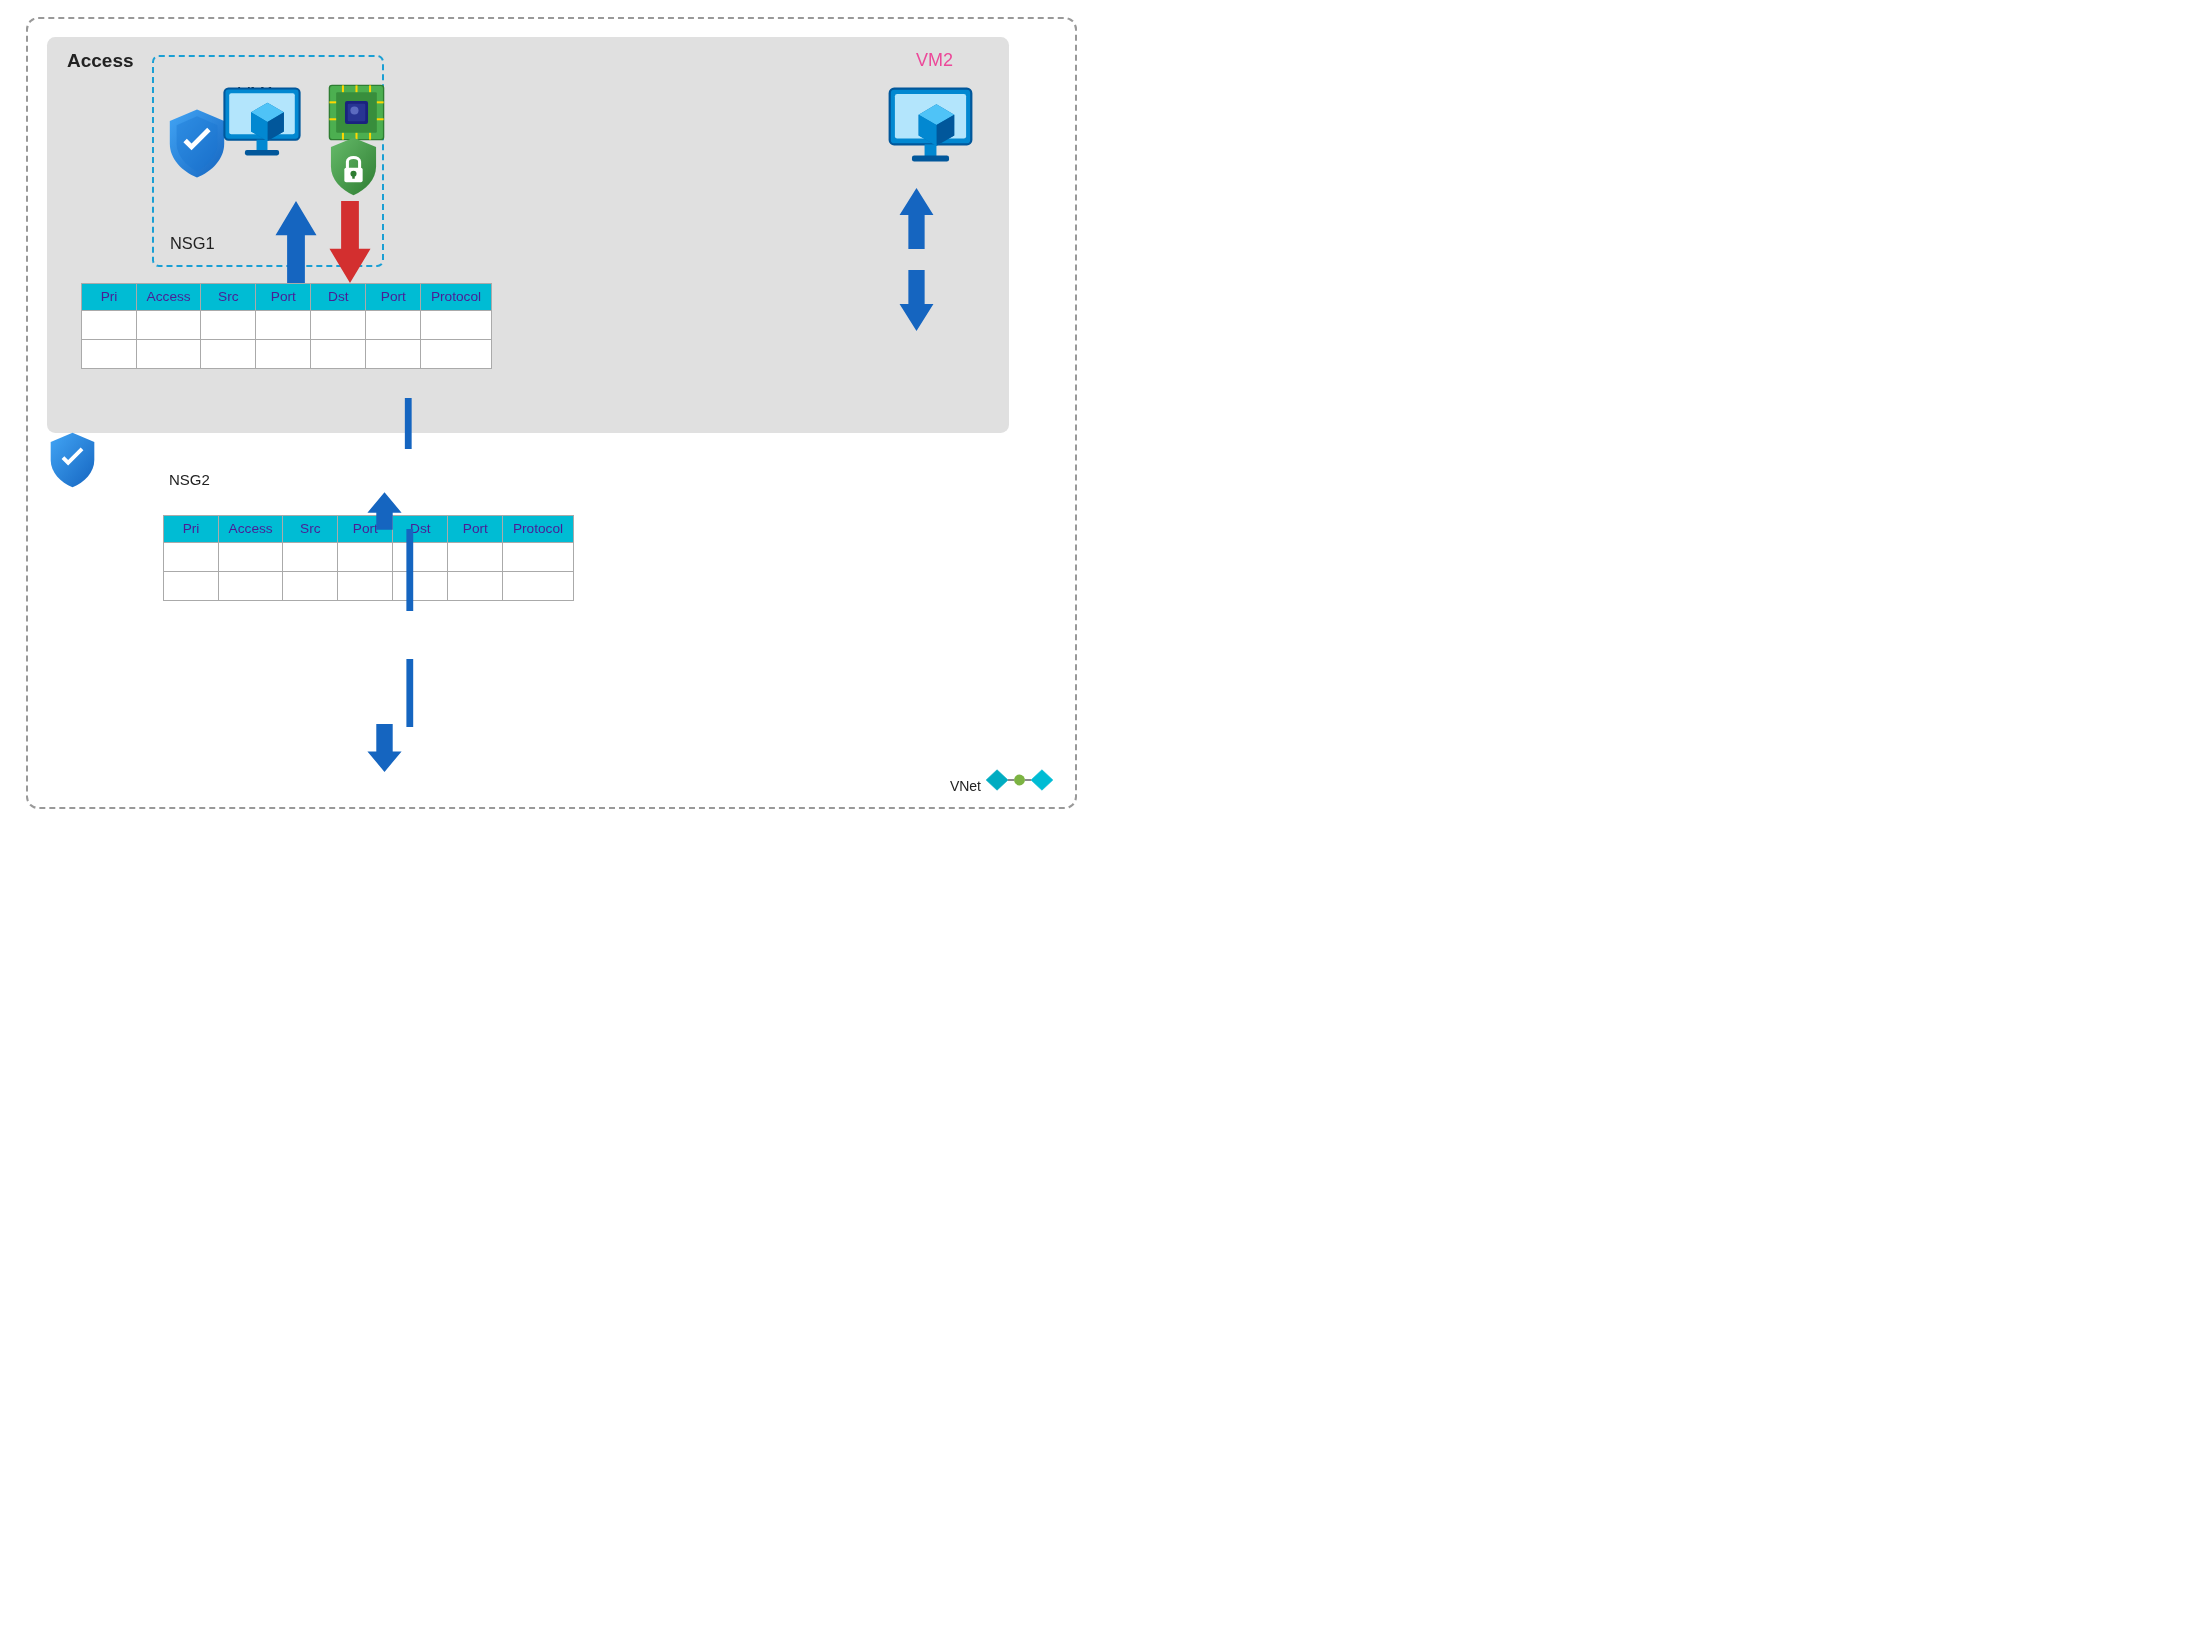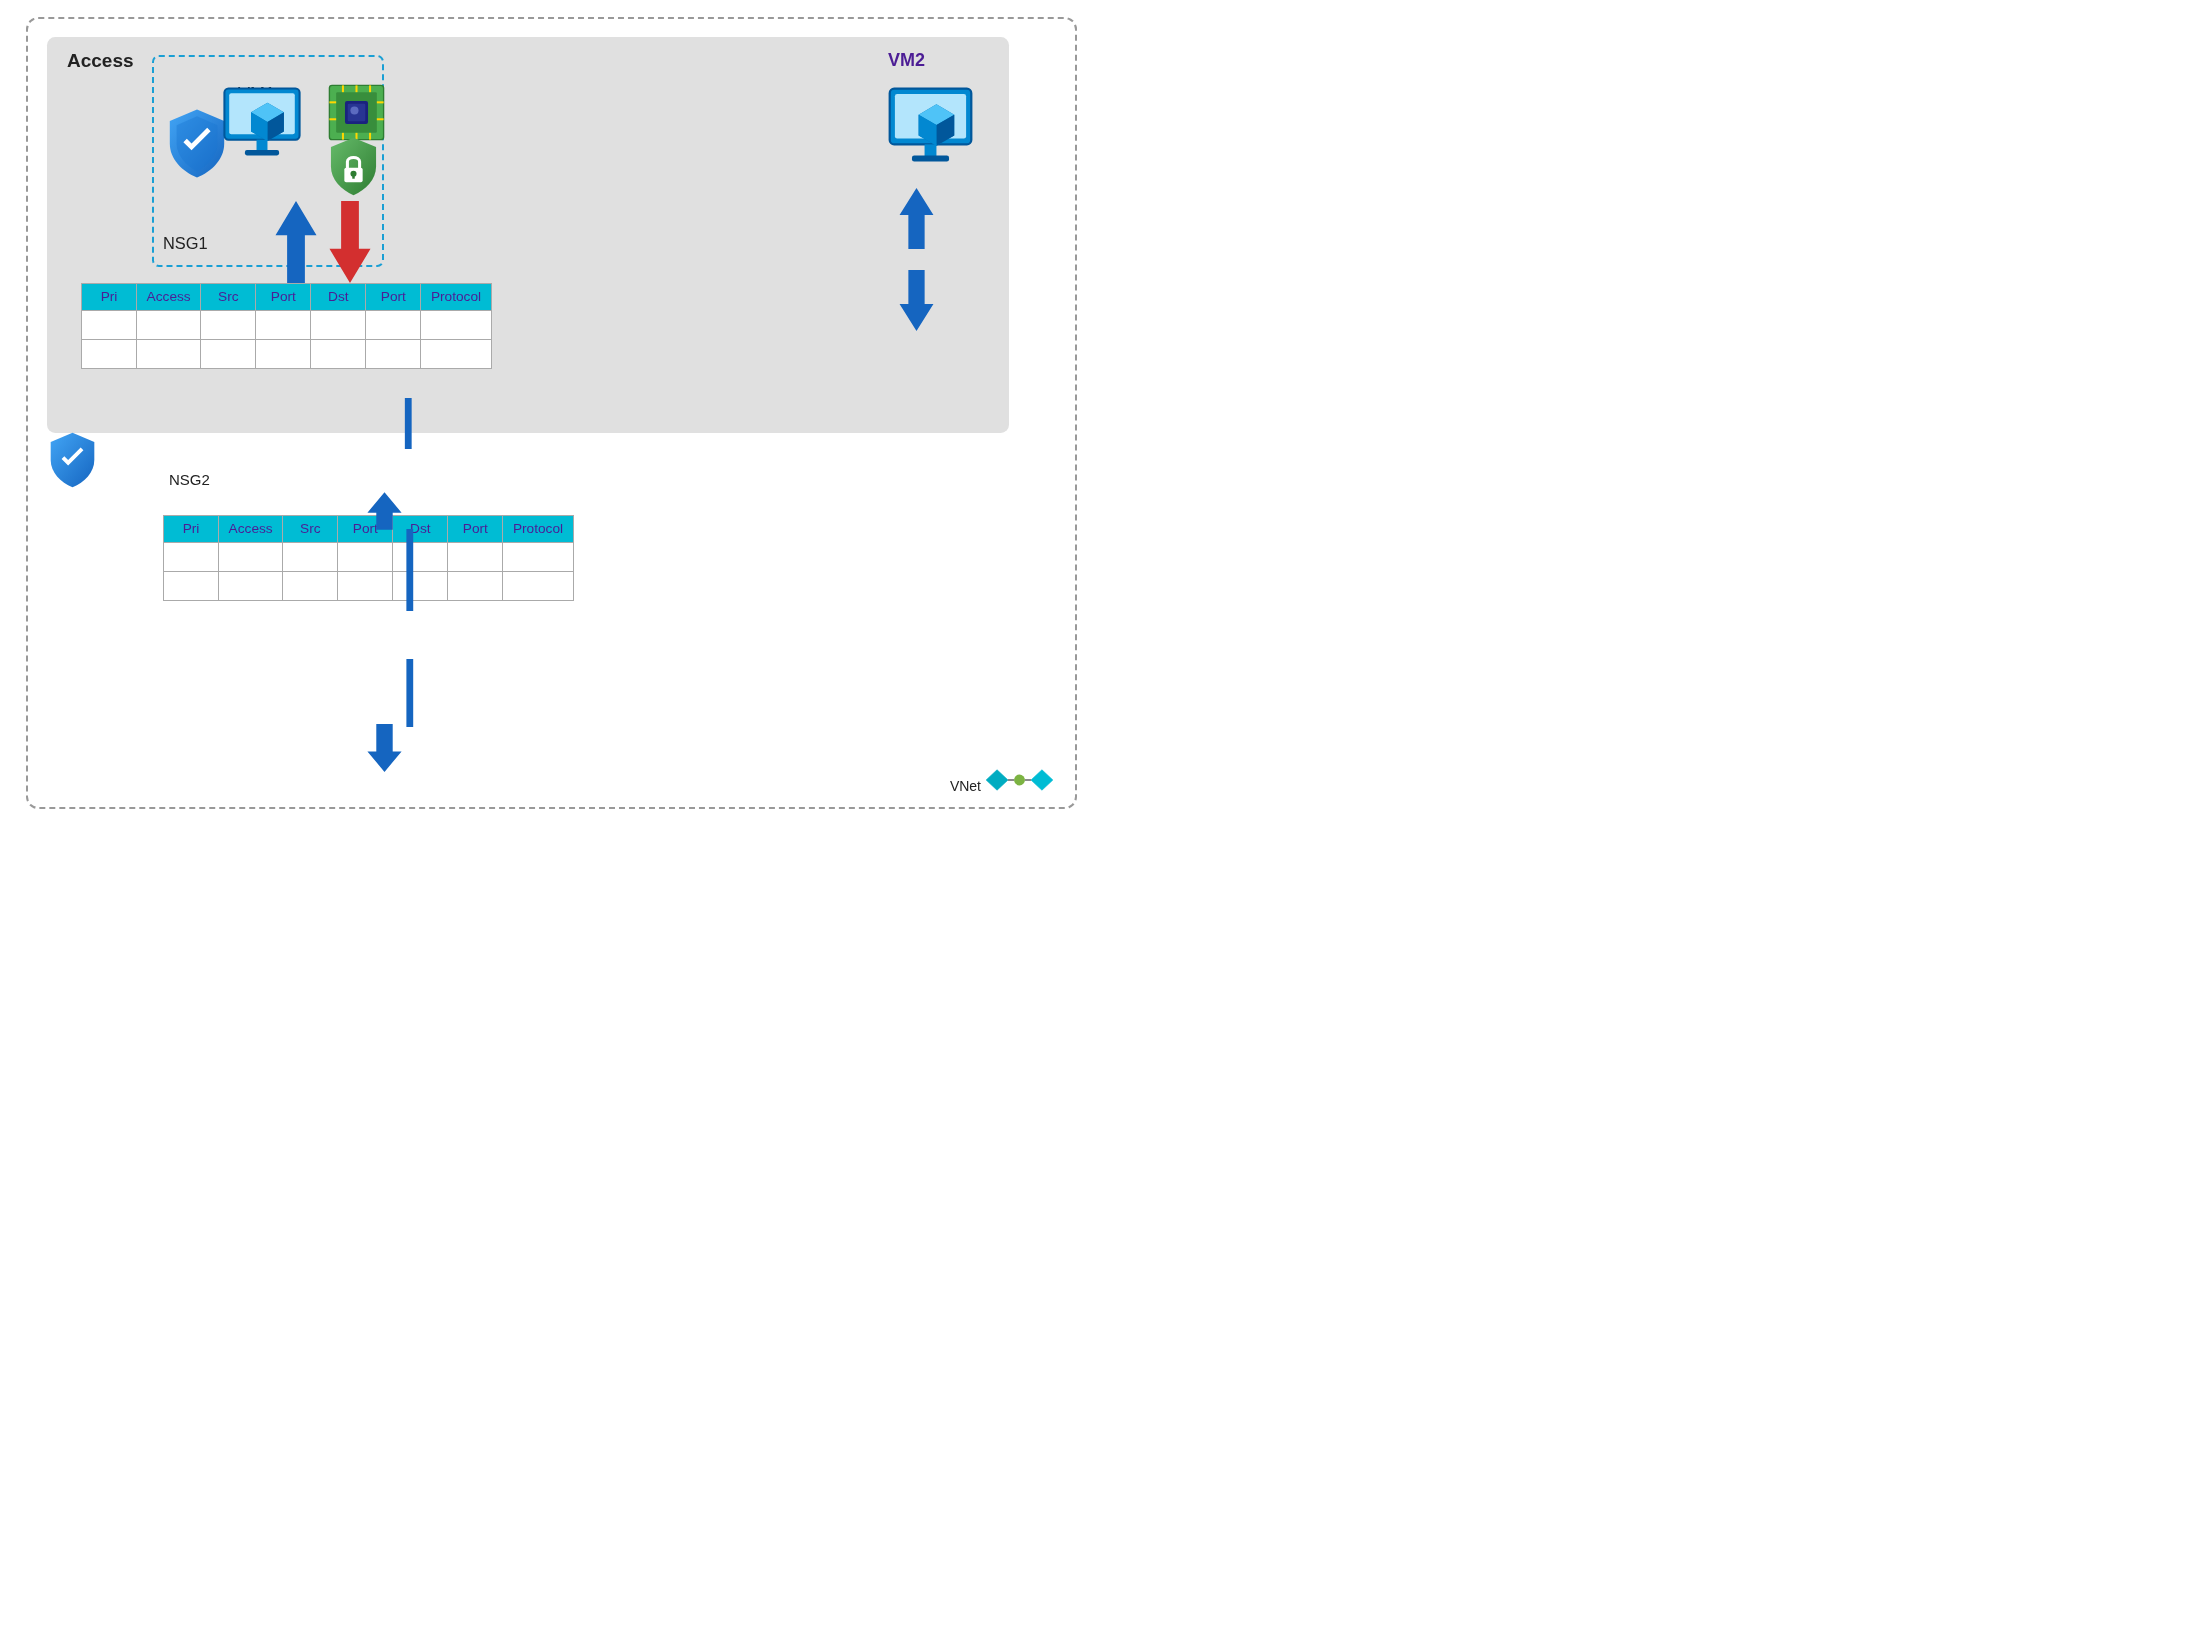--- a/index.html
+++ b/index.html
@@ -68,33 +68,33 @@
       font-size: 18px;
       color: #222;
       font-weight: 500;
       margin-top: 21px;
     }
 
     
     .nsg1-label {
       position: absolute;
       top: 217px;
-      left: 137px;
+      left: 144px;
       font-size: 16.4px;
       color: #222;
     }
 
     
     .vm2-label {
       position: absolute;
       top: 33px;
-      right: 152px;
+      right: 124px;
       font-size: 18px;
-      color: #4c1d95;
-      font-weight: 700;
+      color: #ec4899;
+      font-weight: 400;
     }
 
     
     .nsg2-label {
       position: absolute;
       top: 454px;
       left: 143px;
       font-size: 15px;
       color: #222;
     }

